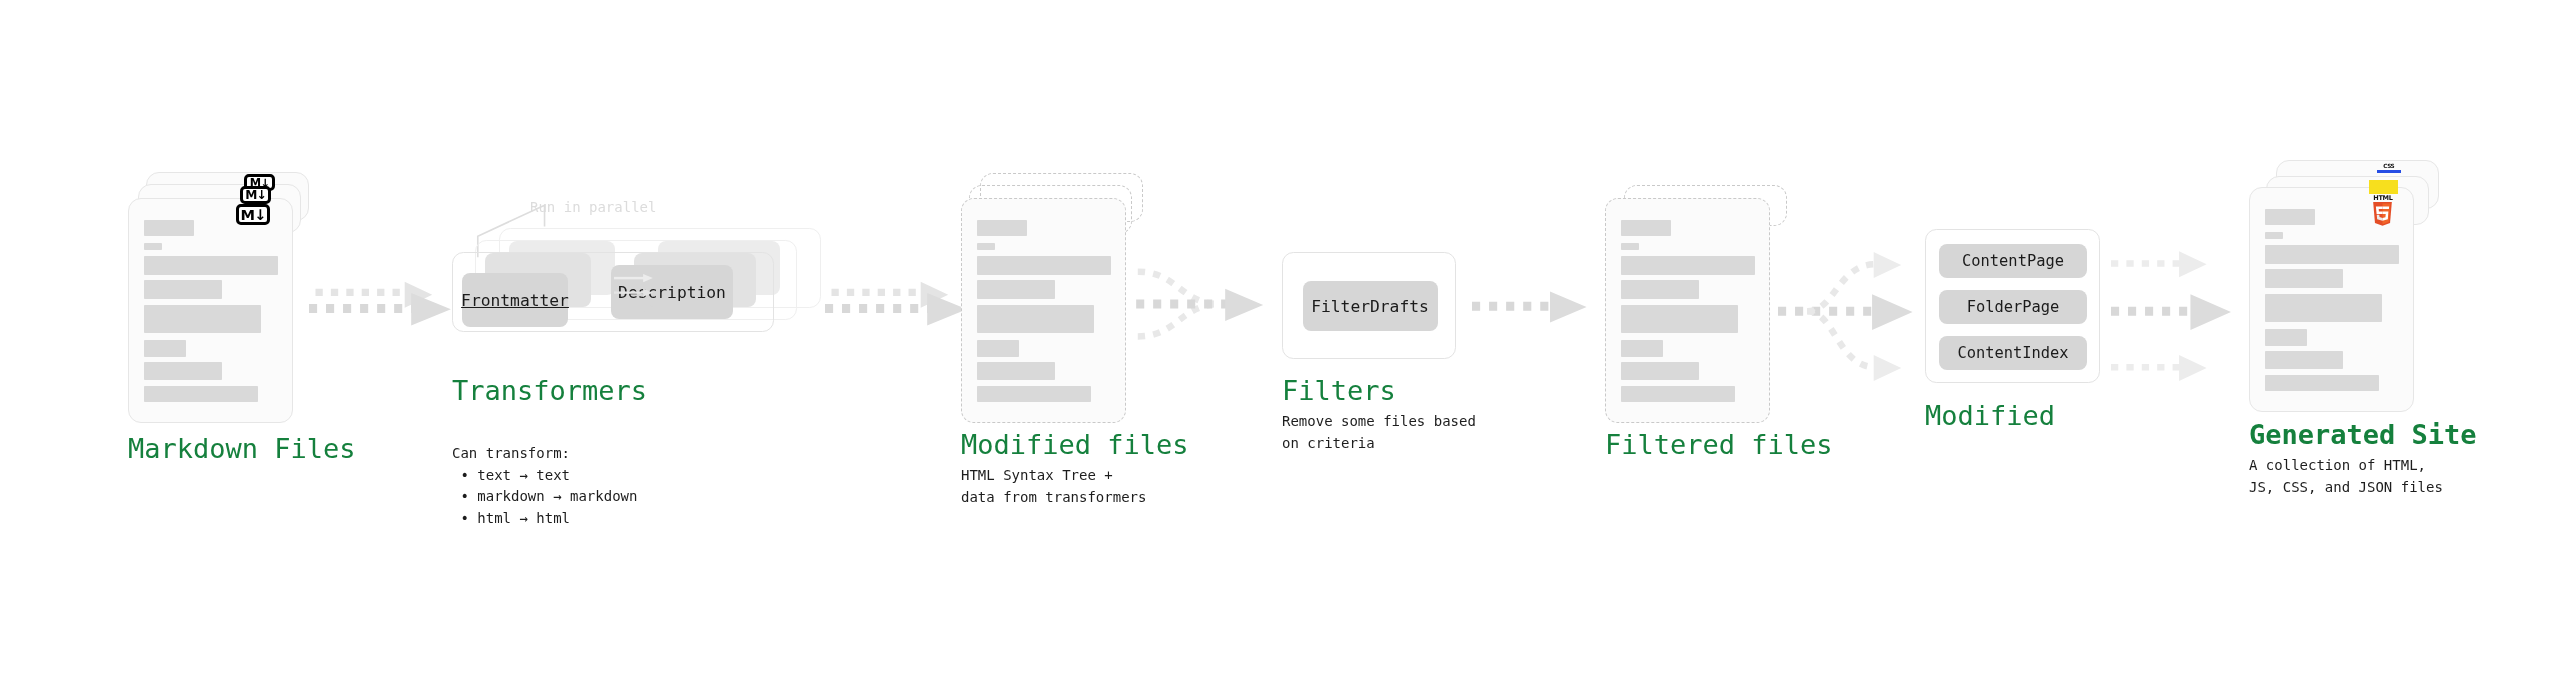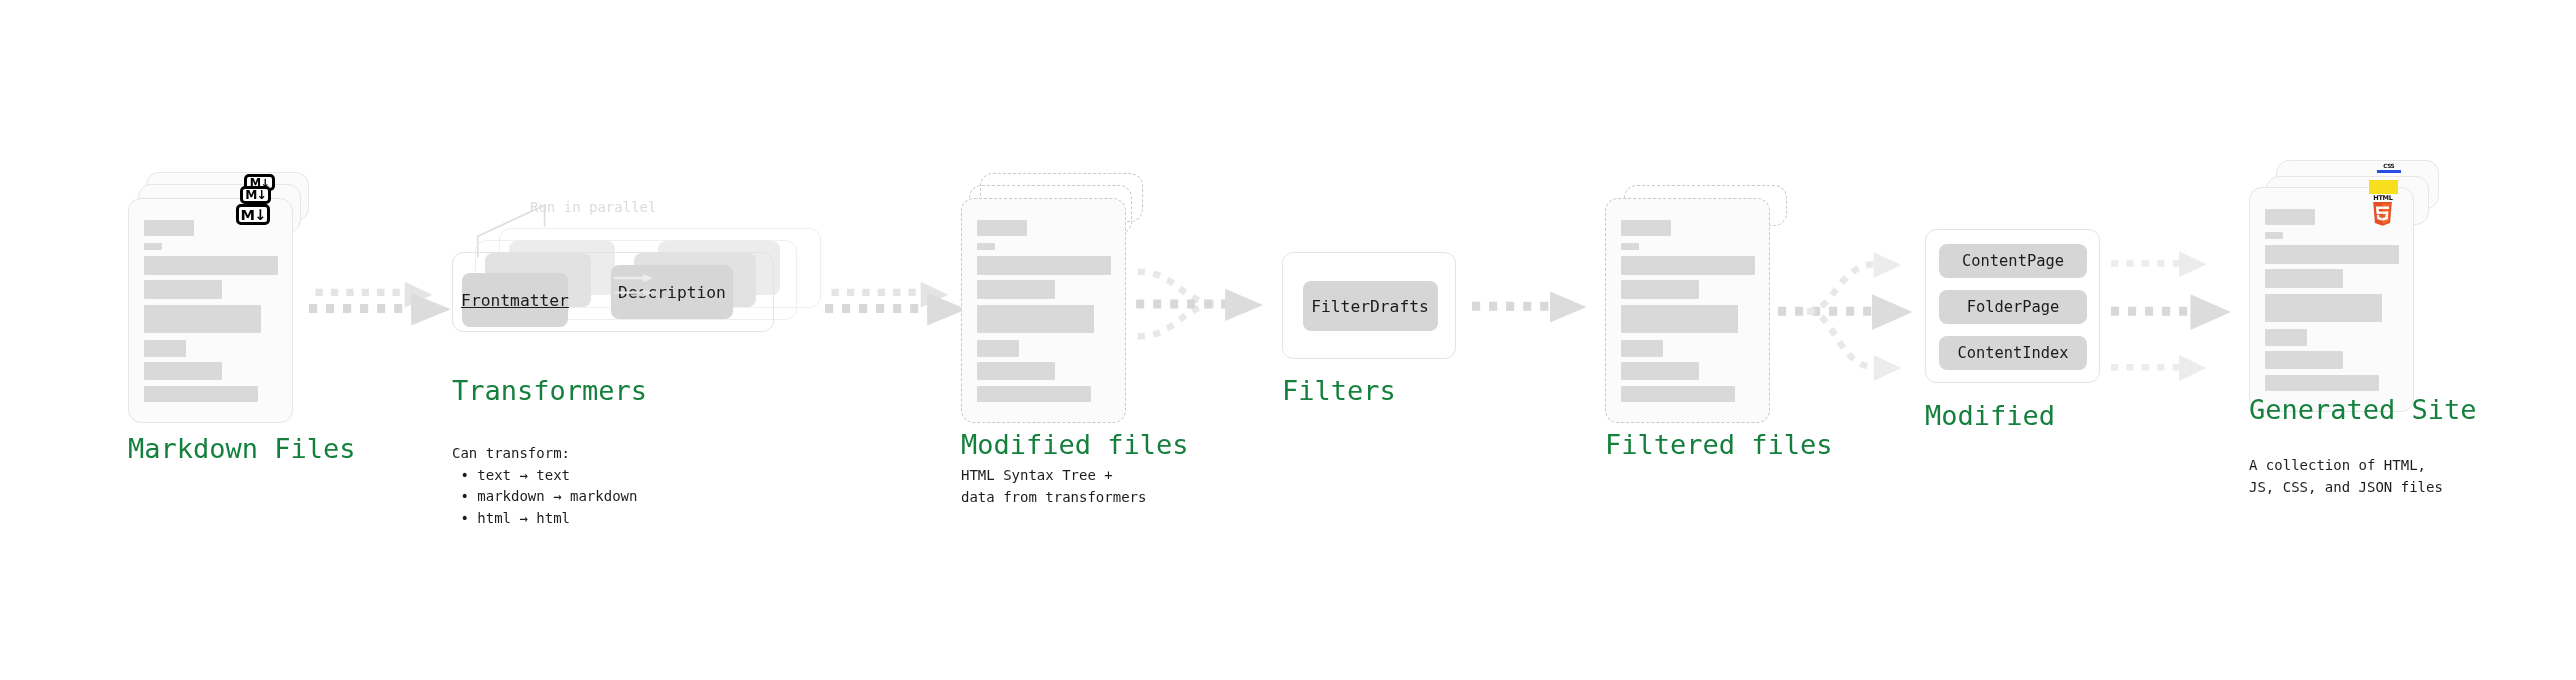--- a/index.html
+++ b/index.html
@@ -187,20 +187,22 @@
     <path d="M2,12 C52,12 54,52 104,52" fill="none" stroke="#e8e8e8" stroke-width="8" stroke-dasharray="9 10"></path>
     <path d="M2,92 C52,92 54,52 104,52" fill="none" stroke="#e8e8e8" stroke-width="8" stroke-dasharray="9 10"></path>
     <line x1="0" y1="52" x2="112" y2="52" stroke="#d8d8d8" stroke-width="11" stroke-dasharray="10 11"></line>
     <polygon points="110,33 157,53 110,73" fill="#dcdcdc"></polygon>
   </svg>
 
   <div class="proc-box" style="left:1282px; top:252px; width:174px; height:107px;">
     <div class="chip" style="left:19.5px; top:28px; width:135px; height:50px;">FilterDrafts</div>
   </div>
   <div class="title" style="left:1282px; top:375px;">Filters</div>
+  <div class="sub" style="left:1282px; top:411px;">Remove some files based
+on criteria</div>
 
   <svg class="flow" style="left:1472px; top:293px; width:130px; height:41px;" viewBox="0 0 160 50" width="130" height="41">
     <line x1="0" y1="16" x2="98" y2="16" stroke="#d8d8d8" stroke-width="11" stroke-dasharray="10 11"></line>
     <polygon points="96,-2 141,17 96,36" fill="#dcdcdc"></polygon>
   </svg>
 
   <div class="card-stack">
     <div class="card dashed" style="left:1624px; top:185px; width:163px; height:41px; background:transparent;"></div>
     <div class="card dashed" style="left:1605px; top:198px; width:165px; height:225px;">
       <div class="bar" style="left:14.6px; top:21px; width:50px; height:16.3px;"></div>
@@ -265,18 +267,18 @@
       <svg viewBox="0 0 64 72" style="position:absolute;top:8.1px;left:2.4px;width:23px;height:26px;">
         <path d="M6,0 L58,0 L53,58 L32,66 L11,58 Z" fill="#e44d26"></path>
         <path d="M32,4 L53.5,4 L49.3,55.6 L32,61.5 Z" fill="#f16529"></path>
         <path d="M32,26 L22,26 L21.4,19 L32,19 L32,12 L13.6,12 L15.6,33 L32,33 Z" fill="#fff"></path>
         <path d="M32,44 L23.6,41.8 L23,35 L16,35 L17.2,48 L32,52 Z" fill="#ebebeb"></path>
         <path d="M32,33 L41,33 L40.2,42 L32,44 L32,52 L46.8,48 L48.3,26 L32,26 Z" fill="#fff"></path>
         <path d="M32,19 L49.8,19 L50.4,12 L32,12 Z" fill="#fff"></path>
       </svg>
     </div>
   </div>
-  <div class="title" style="left:2249px; top:394px;">Generated Site</div>
+  <div class="title" style="left:2249px; top:419px;font-weight:bold;">Generated Site</div>
   <div class="sub" style="left:2249px; top:455px;">A collection of HTML,
 JS, CSS, and JSON files</div>
 
 </div>
 
 
 </body></html>

